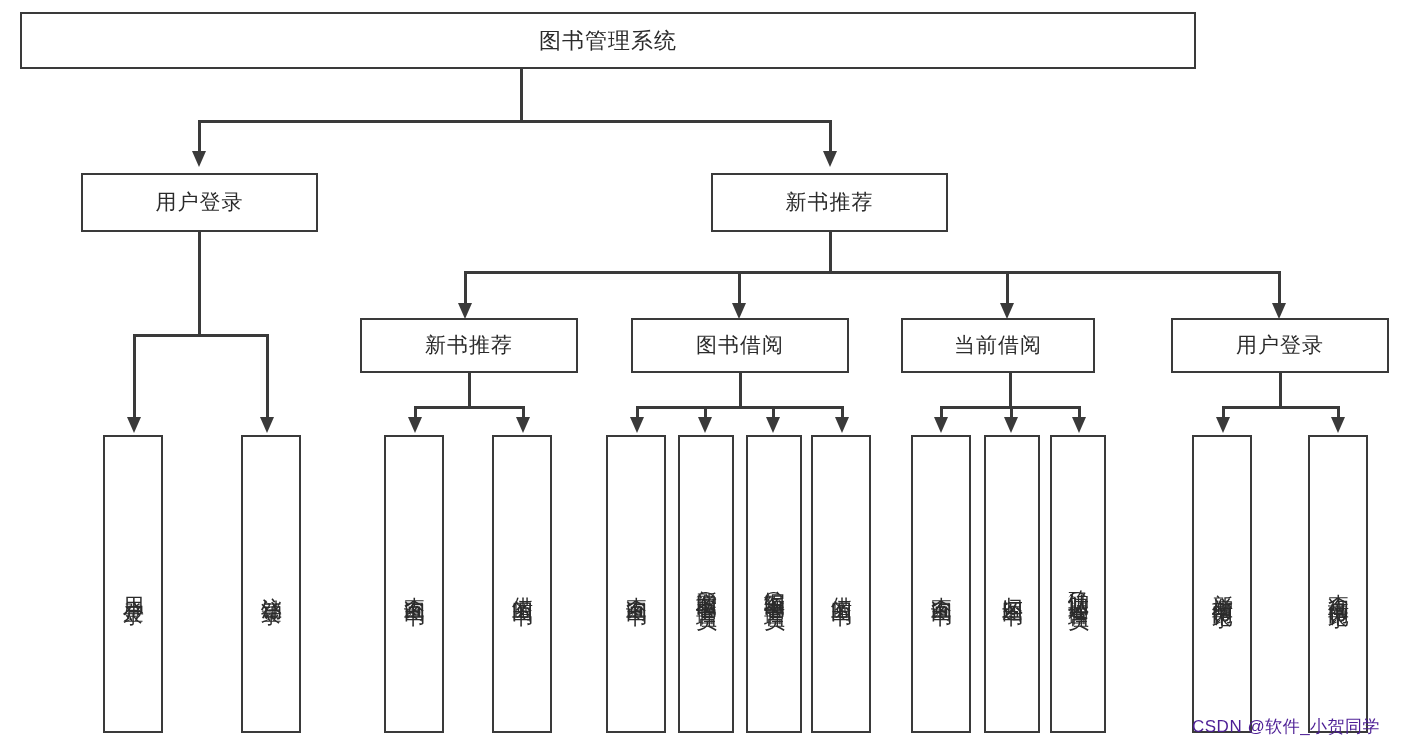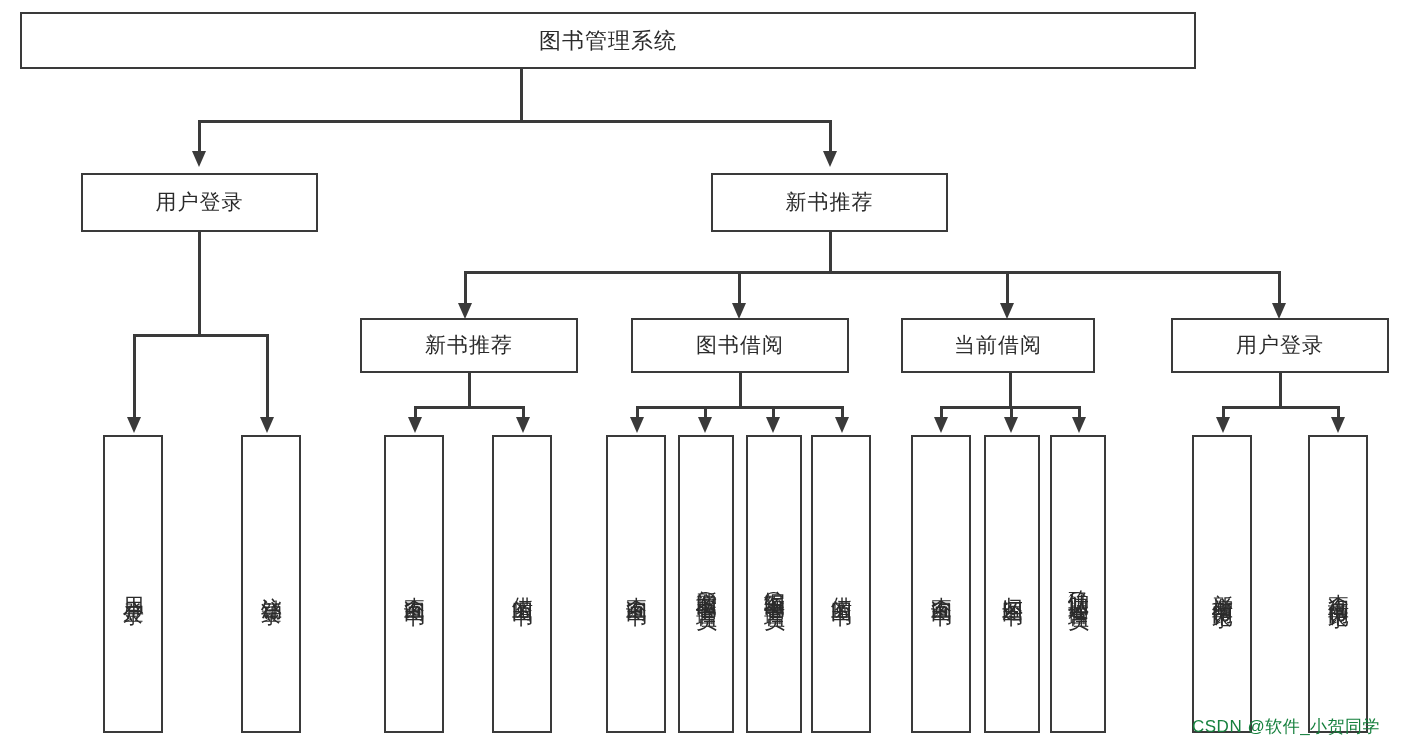--- a/index.html
+++ b/index.html
@@ -62,21 +62,21 @@
   .arrow{
     position:absolute;
     width:0;height:0;
     border-left:7.5px solid transparent;
     border-right:7.5px solid transparent;
     border-top:16px solid #3a3a3a;
   }
   
   #watermark{
     position:absolute;
-    color:#15803d;
+    color:#4c1d95;
     font-size:17px;
     white-space:nowrap;
     letter-spacing:0.5px;
     pointer-events:none;
   }
 </style>
 </head>
 <body>
 
 <div id="canvas">

